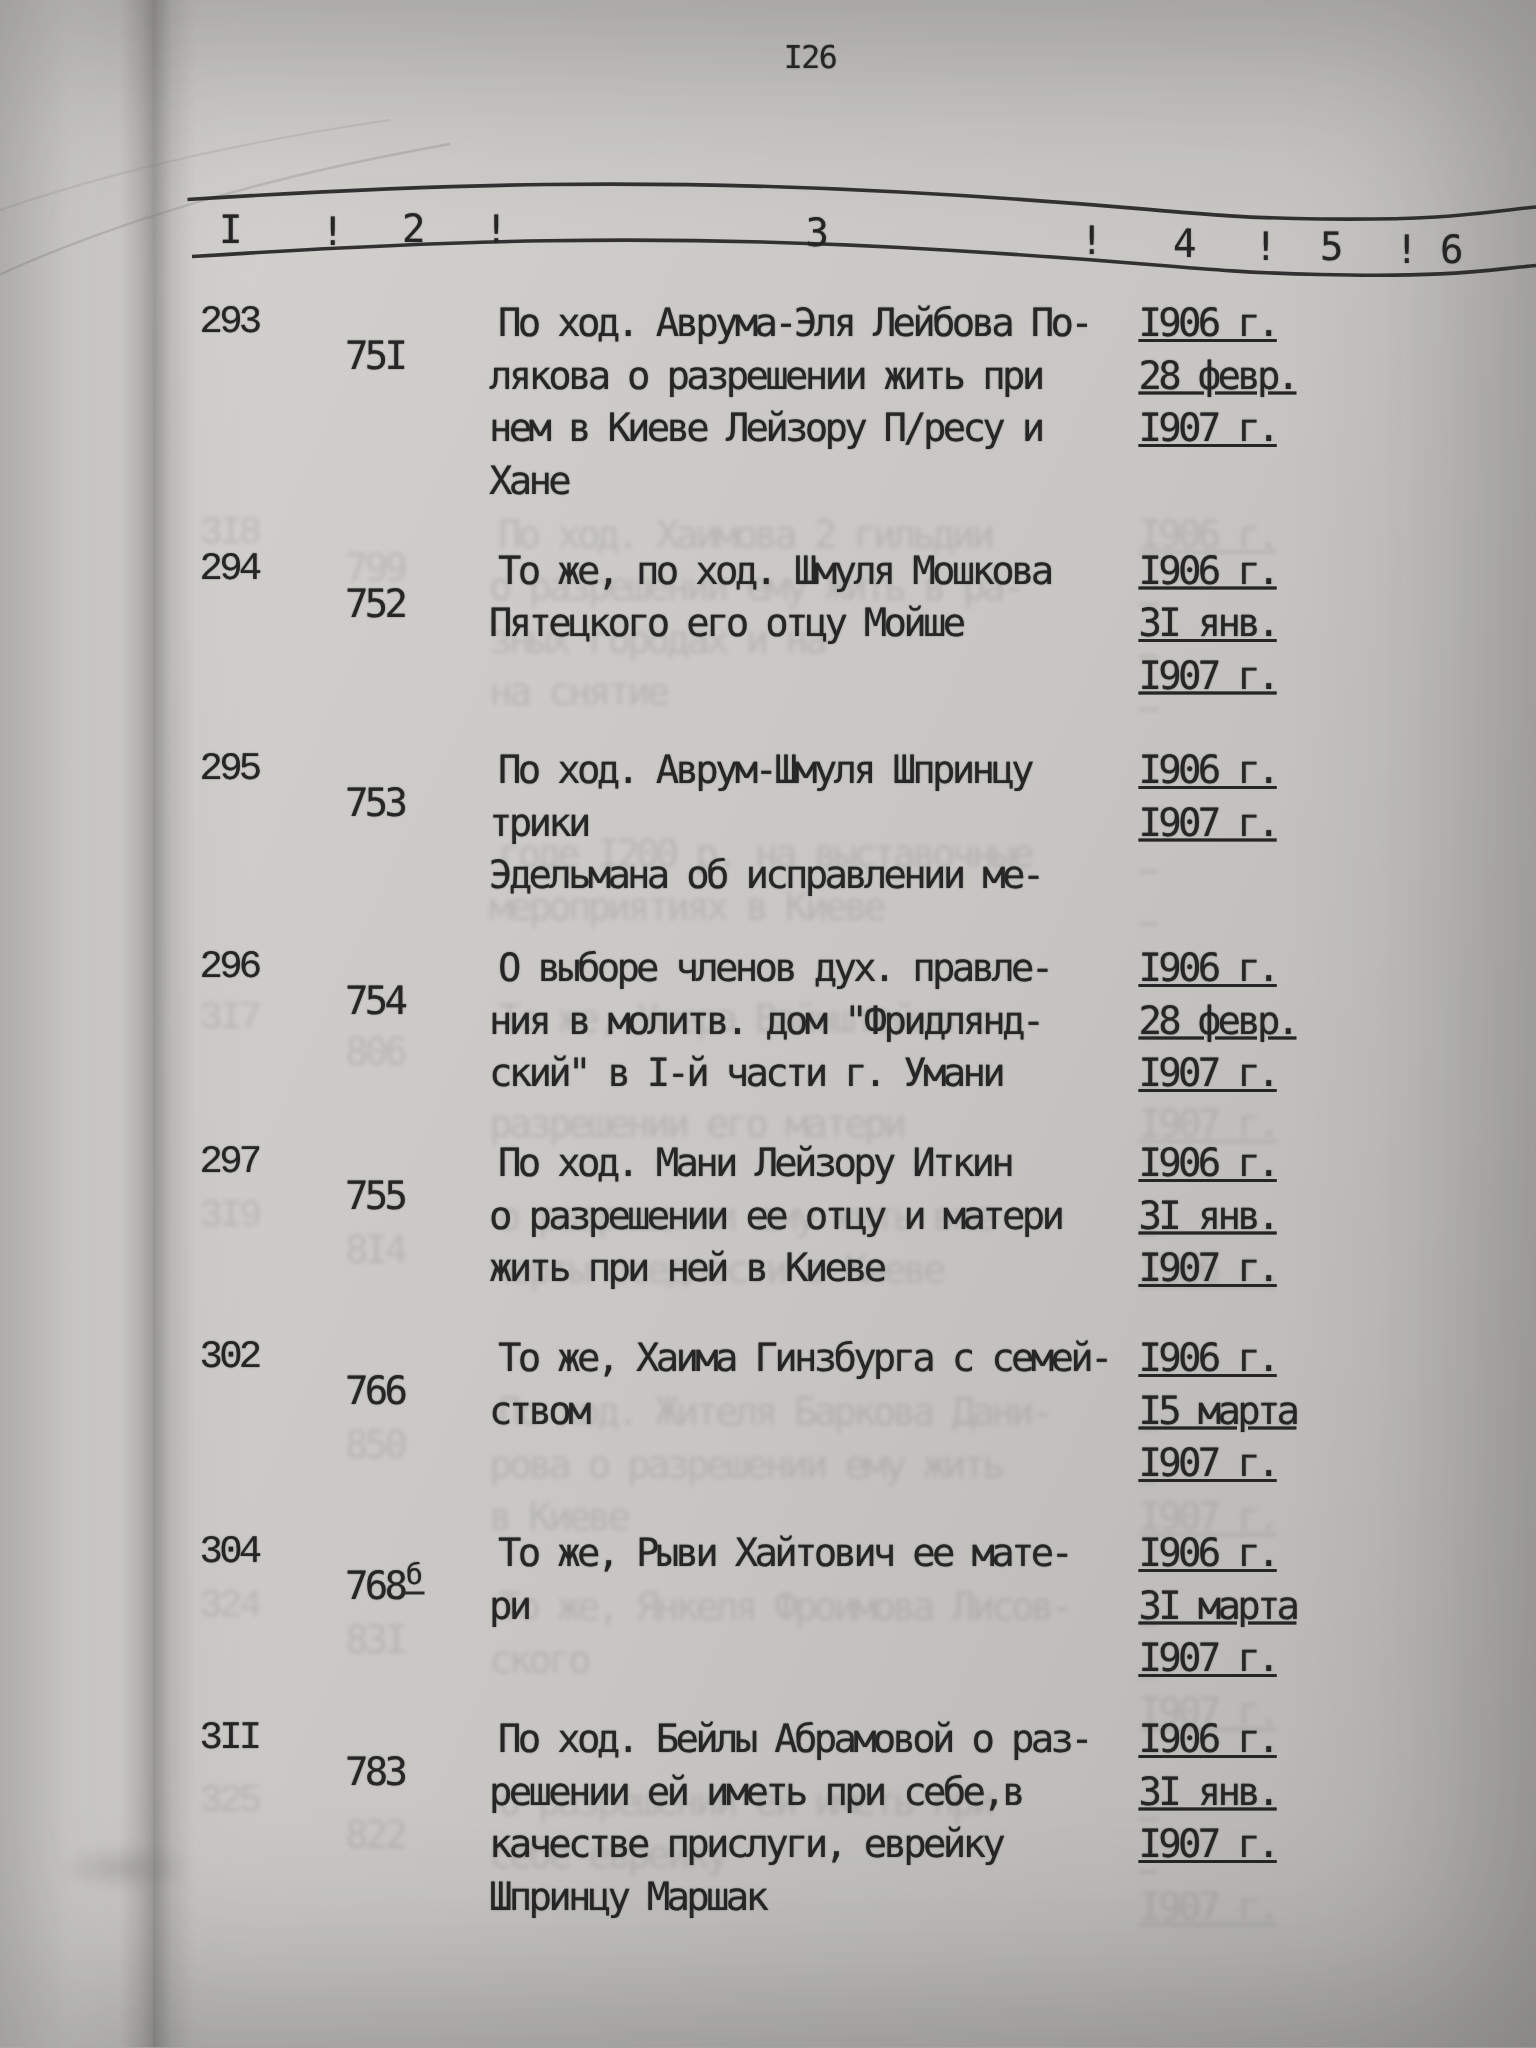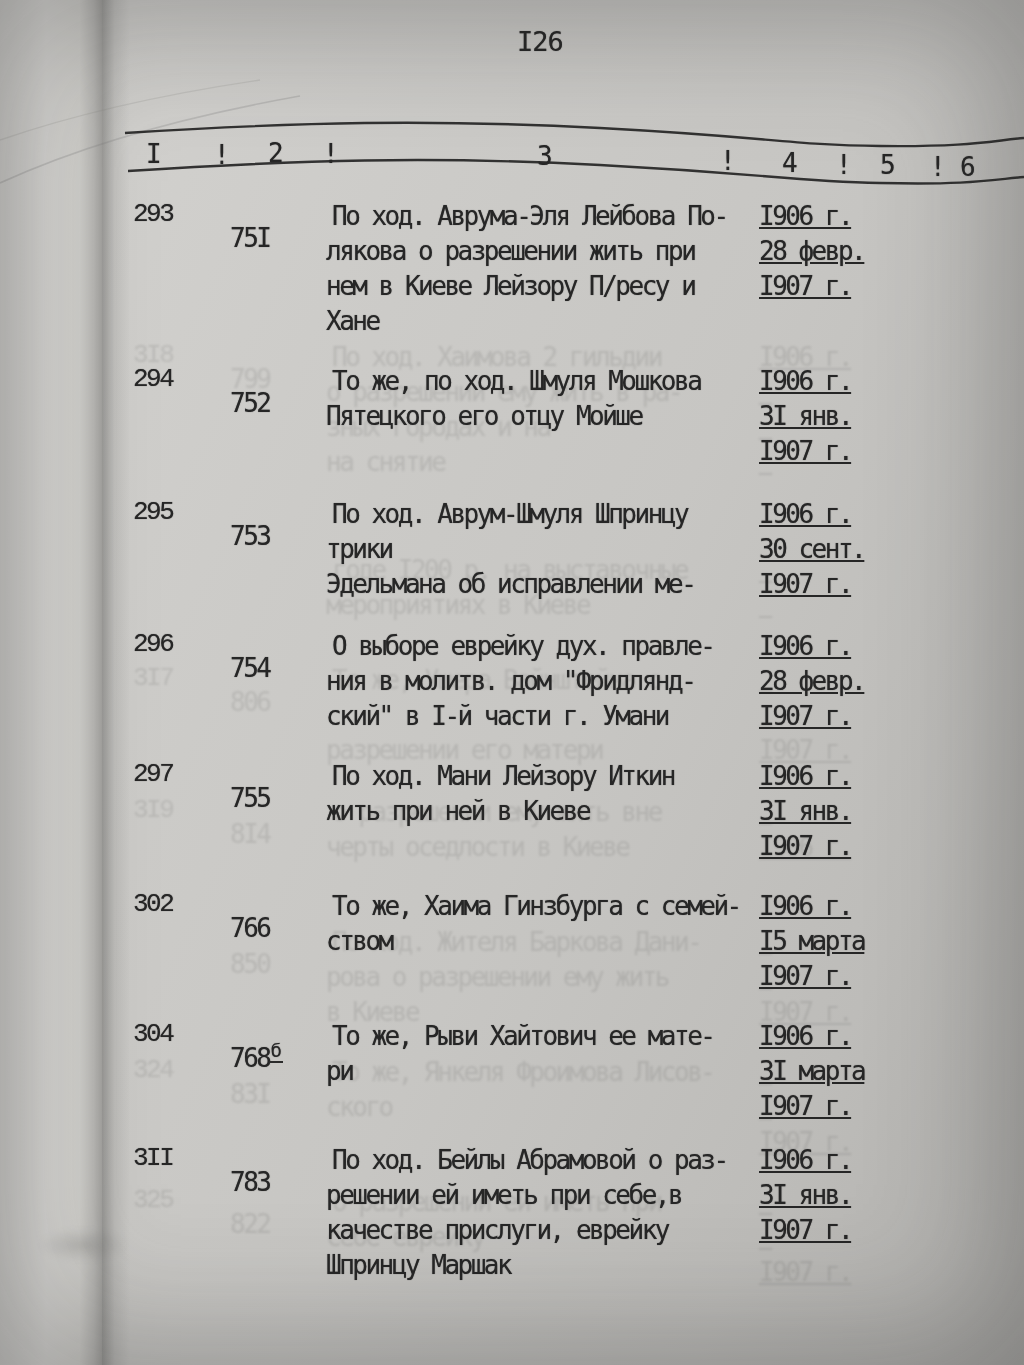--- a/index.html
+++ b/index.html
@@ -30,21 +30,21 @@
     position:absolute;left:38px;top:1228px;width:90px;height:34px;border-radius:50%;
     background:radial-gradient(ellipse,rgba(90,90,88,.45),rgba(90,90,88,0) 70%);
     filter:blur(3px);opacity:.5;
   }
   
   svg.overlay{position:absolute;left:0;top:0;}
   
   .ink{color:#262626;text-shadow:0 0 1px rgba(38,38,38,.65);}
   .page-number{
     position:absolute;left:455px;top:26px;width:170px;text-align:center;
-    font-size:27px;letter-spacing:-1px;
+    font-size:21px;letter-spacing:-1px;
   }
   .hlabel{position:absolute;font-size:26px;letter-spacing:-1px;}
   .hlabel:nth-child(1){left:146px;top:139px;}
   .hlabel:nth-child(2){left:214px;top:140px;}
   .hlabel:nth-child(3){left:268px;top:138px;}
   .hlabel:nth-child(4){left:323px;top:139px;}
   .hlabel:nth-child(5){left:537px;top:141px;}
   .hlabel:nth-child(6){left:720px;top:146px;}
   .hlabel:nth-child(7){left:782px;top:148px;}
   .hlabel:nth-child(8){left:836px;top:150px;}
@@ -260,45 +260,45 @@
   <div class="entry">
     <span class="e-num1">295</span>
     <span class="e-num2"><span>753</span></span>
     <div class="e-desc">
           <div class="line">По ход. Аврум-Шмуля Шпринцу</div>
           <div class="line">трики</div>
           <div class="line">Эдельмана об исправлении ме-</div>
         </div>
     <div class="e-dates">
           <div class="line">I906 г.</div>
-          <div class="line">30 сент.</div>
           <div class="line">I907 г.</div>
         </div>
   </div>
 
   <div class="entry">
     <span class="e-num1">296</span>
     <span class="e-num2"><span>754</span></span>
     <div class="e-desc">
-          <div class="line">О выборе еврейку дух. правле-</div>
+          <div class="line">О выборе членов дух. правле-</div>
           <div class="line">ния в молитв. дом "Фридлянд-</div>
           <div class="line">ский" в I-й части г. Умани</div>
         </div>
     <div class="e-dates">
           <div class="line">I906 г.</div>
           <div class="line">28 февр.</div>
           <div class="line">I907 г.</div>
         </div>
   </div>
 
   <div class="entry">
     <span class="e-num1">297</span>
     <span class="e-num2"><span>755</span></span>
     <div class="e-desc">
           <div class="line">По ход. Мани Лейзору Иткин</div>
+          <div class="line">о разрешении ее отцу и матери</div>
           <div class="line">жить при ней в Киеве</div>
         </div>
     <div class="e-dates">
           <div class="line">I906 г.</div>
           <div class="line">3I янв.</div>
           <div class="line">I907 г.</div>
         </div>
   </div>
 
   <div class="entry">

